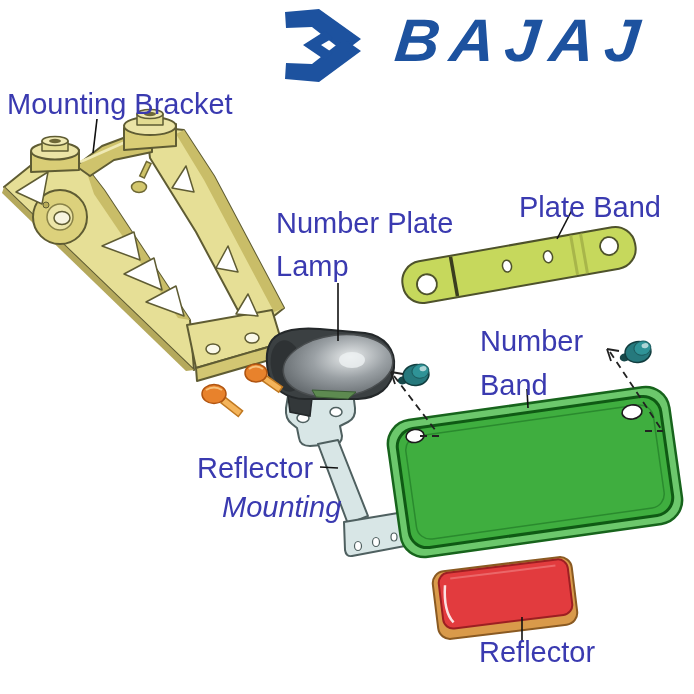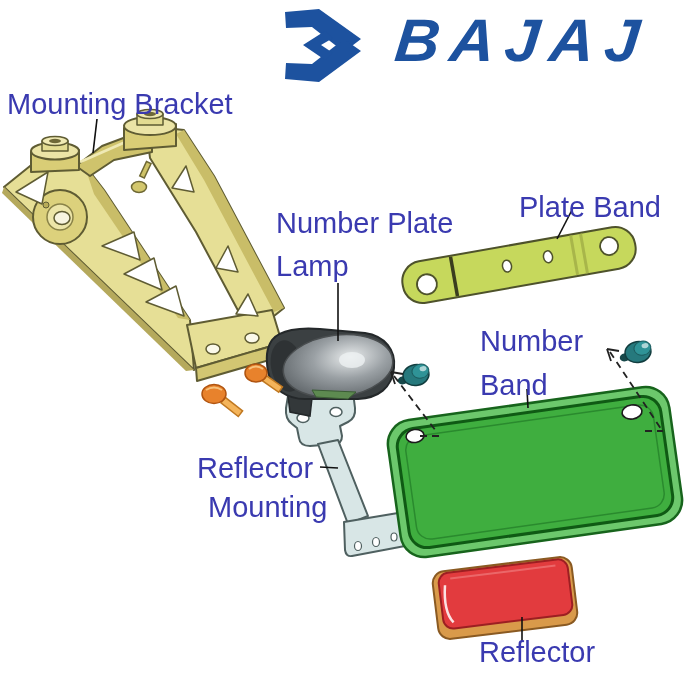--- a/index.html
+++ b/index.html
@@ -206,18 +206,18 @@
 
   <div class="lbl" style="left:519px;top:191px;">Plate Band</div>
 
   <div class="lbl" style="left:472px;top:319px;line-height:44px;margin-left:8px;">
     <span>Number</span>
     <span class="l2">Band</span>
   </div>
 
   <div class="lbl" style="left:197px;top:449px;line-height:39px;">
     <span>Reflector</span>
-    <span class="l2" style="margin-left:11px;">Mounting</span>
+    <span class="l2" style="margin-left:25px;font-style:italic;">Mounting</span>
   </div>
 
   <div class="lbl" style="left:479px;top:636px;">Reflector</div>
 
 </div>
 
 </body></html>

